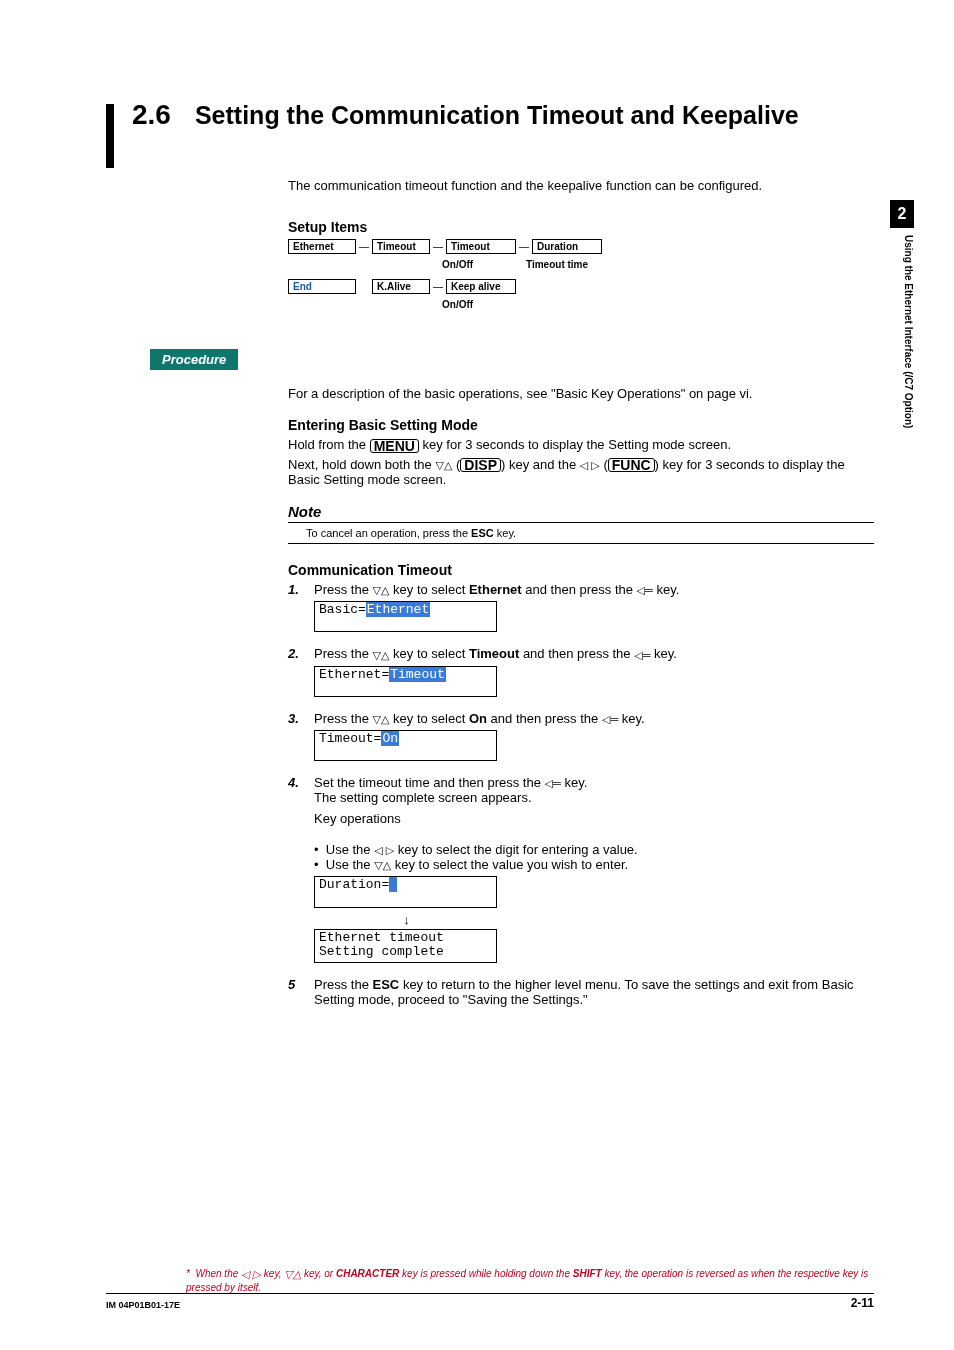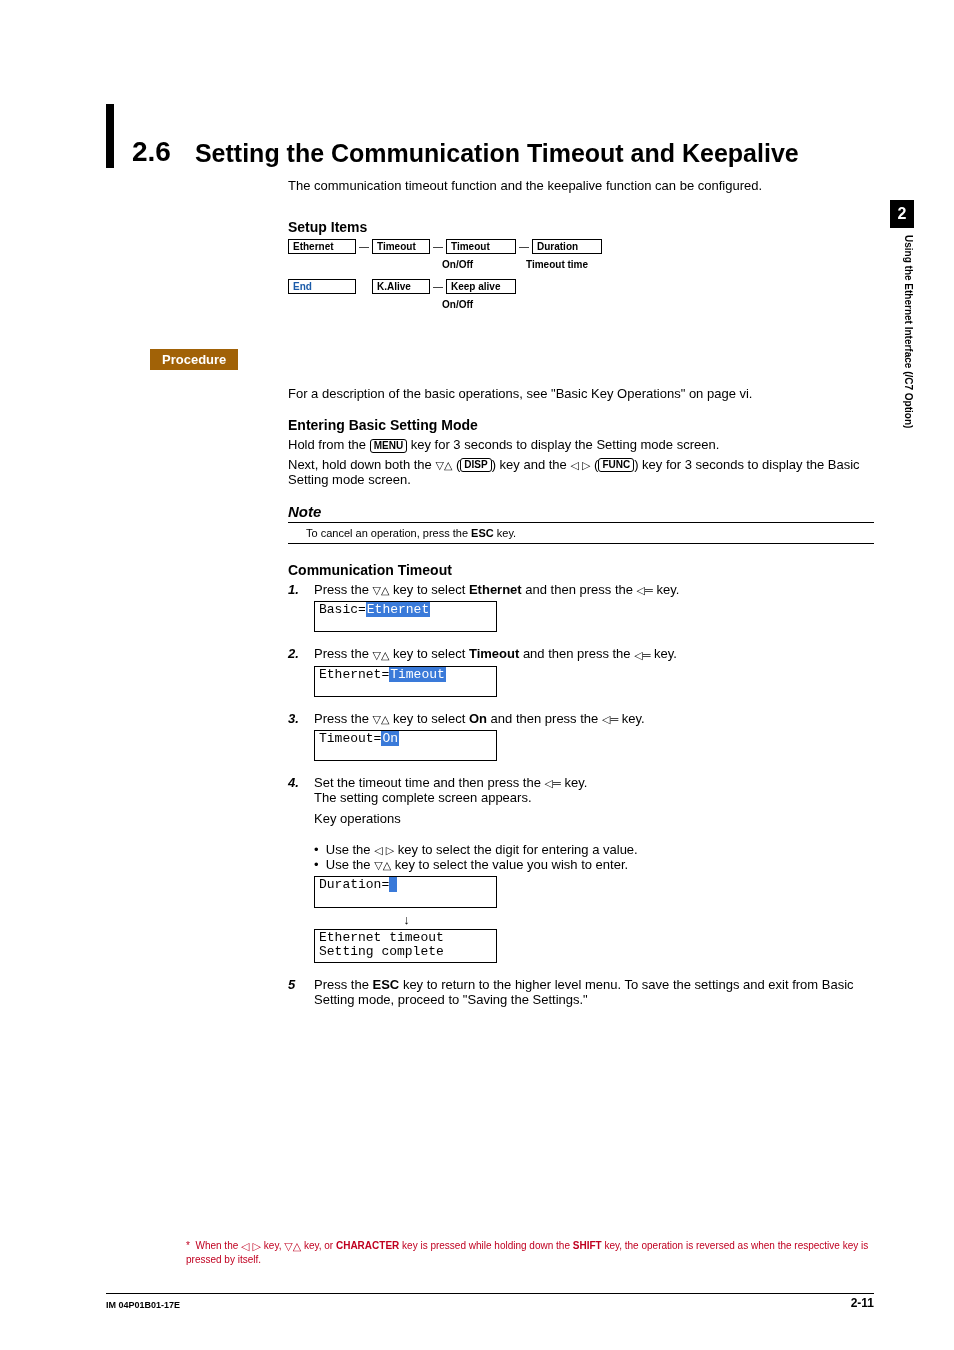--- a/index.html
+++ b/index.html
@@ -35,21 +35,21 @@
     right: 40px;
     top: 235px;
     width: 22px;
     font-size: 10px;
     font-weight: bold;
     writing-mode: vertical-rl;
     text-orientation: mixed;
   }
   .title-row {
     display: flex;
-    align-items: flex-end;
+    align-items: flex-start;
     margin-bottom: 10px;
   }
   .title-bar {
     width: 8px;
     height: 64px;
     background: #000;
     margin-right: 18px;
     margin-top: 4px;
     flex: 0 0 auto;
   }
@@ -91,43 +91,44 @@
   }
   .diag-box.end { color: #1a5aa8; }
   .diag-conn { font-size: 10px; line-height: 15px; padding: 0 3px; }
   .diag-sub { font-size: 10px; font-weight: bold; margin-left: 0; }
   .col0 { width: 68px; }
   .col1 { width: 58px; }
   .col2 { width: 70px; }
   .col3 { width: 70px; }
   .procedure-bar {
     display: inline-block;
-    background: #a16207;
+    background: #0f766e;
     color: #fff;
     font-weight: bold;
     font-size: 13px;
     padding: 3px 12px;
     margin-left: 44px;
     margin-bottom: 16px;
+    font-style: italic;
   }
   .content {
     margin-left: 182px;
   }
   .para { margin-bottom: 16px; font-size: 13px; }
   .sub-heading {
     font-weight: bold;
     font-size: 14px;
     margin-top: 16px;
     margin-bottom: 4px;
   }
   .menu-key {
     display: inline-block;
     border: 1px solid #000;
     border-radius: 3px;
-    font-size: 10px;
+    font-size: 14px;
     font-weight: bold;
     padding: 0 3px;
     vertical-align: middle;
     line-height: 12px;
   }
   .arrow-icon {
     display: inline-block;
     font-size: 11px;
     vertical-align: middle;
   }
@@ -180,24 +181,25 @@
     font-size: 13px;
     margin-top: -10px;
     margin-bottom: 2px;
   }
   .bullet-line { margin-left: 26px; font-size: 13px; }
   .sub-indent { margin-left: 26px; margin-bottom: 16px; font-size: 13px; }
   .footnote {
     position: absolute;
     left: 186px;
     right: 80px;
-    bottom: 84px;
+    bottom: 56px;
     font-size: 10px;
     color: #c00020;
     line-height: 1.3;
+    font-style: italic;
   }
   .footnote .star { color: #c00020; }
   .footer-line {
     position: absolute;
     left: 106px;
     right: 80px;
     bottom: 56px;
     border-top: 1px solid #000;
   }
   .footer-left {

